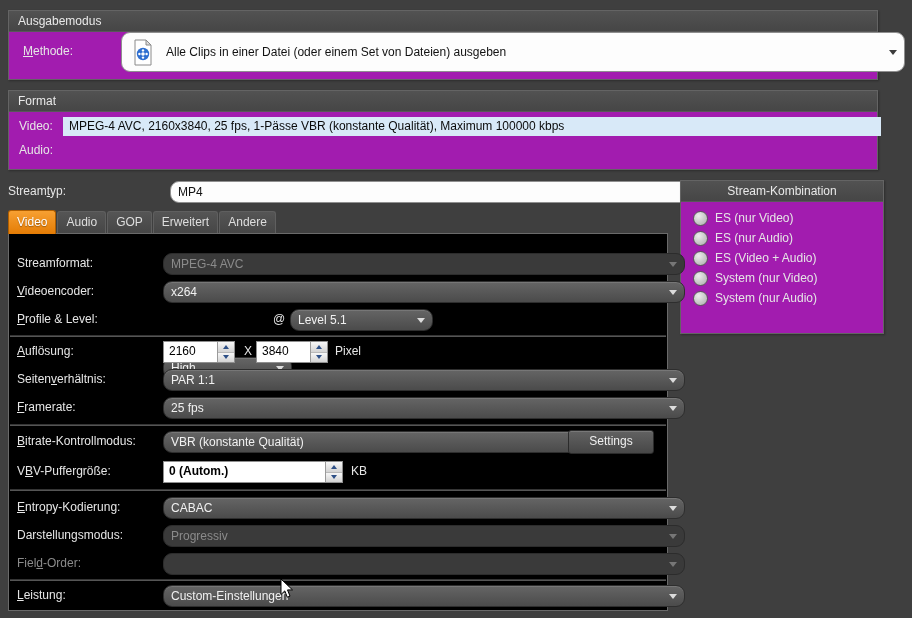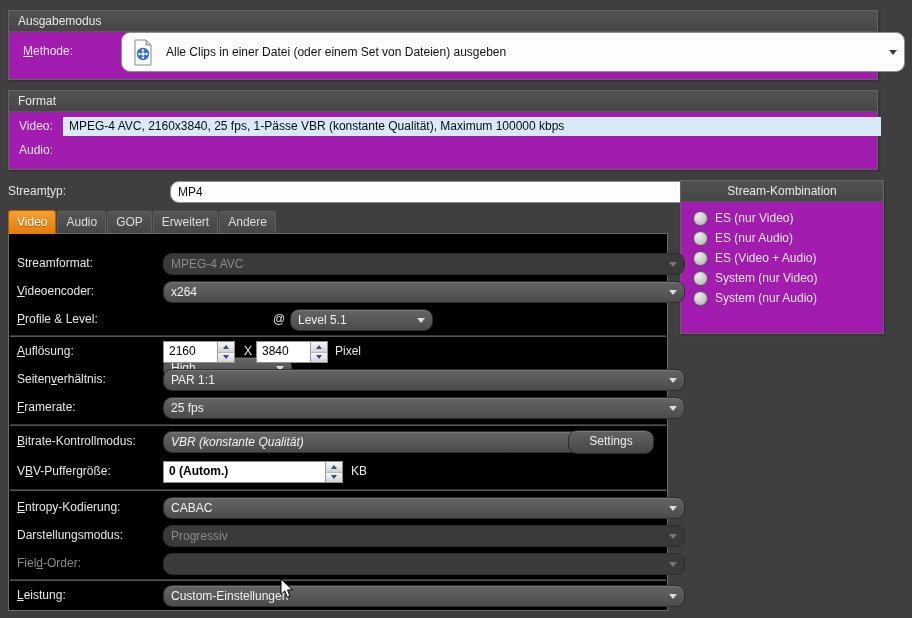--- a/index.html
+++ b/index.html
@@ -33,21 +33,21 @@
   .arr-up{display:block;width:0;height:0;border-left:3px solid transparent;border-right:3px solid transparent;border-bottom:4px solid #2d4f86}
   .arr-down{display:block;width:0;height:0;border-left:3px solid transparent;border-right:3px solid transparent;border-top:4px solid #2d4f86}
 
   .tabs{position:absolute;left:8px;top:211px;display:flex;align-items:flex-end;height:23px;z-index:2}
   .tab{height:21px;line-height:20px;padding:0 8px;background:linear-gradient(#555,#464646);border:1px solid #5f5f5f;border-bottom:none;border-radius:3px 3px 0 0;margin-right:1px;margin-bottom:1px;color:#dedede;cursor:default;white-space:nowrap}
   .tab.active{height:23px;margin-bottom:0;line-height:22px;background:linear-gradient(#f7a032,#e47c05);color:#fff;text-shadow:0 1px 1px rgba(0,0,0,.35);border-color:#b15f00}
 
   .panel{position:absolute;left:8px;top:233px;width:658px;height:376px;border:1px solid #6a6a6a;background:#000000;z-index:1}
   .sep{position:absolute;left:1px;right:1px;height:0;border-top:1px solid #353535;border-bottom:1px solid #555}
 
-  .button{position:absolute;background:linear-gradient(#626262,#474747);border:1px solid #2b2b2b;border-radius:9px;color:#efefef;text-align:center;line-height:20px;box-shadow:inset 0 1px 0 rgba(255,255,255,.15);cursor:default}
+  .button{position:absolute;background:linear-gradient(#626262,#474747);border:1px solid #2b2b2b;border-radius:3px;color:#efefef;text-align:center;line-height:20px;box-shadow:inset 0 1px 0 rgba(255,255,255,.15);cursor:default}
 
   .radio-option{position:absolute;display:flex;align-items:center;height:18px;cursor:default}
   .radio-dot{width:13px;height:13px;border-radius:50%;background:radial-gradient(circle at 35% 30%,#ececec,#ababab);border:1px solid #5a5a5a;margin-right:7px;position:relative;flex:none}
   .radio-option.selected .radio-dot::after{content:"";position:absolute;left:3px;top:3px;width:5px;height:5px;border-radius:50%;background:#101010}
   .radio-option.selected .radio-label{outline:1px dotted #b5b5b5;outline-offset:1px}
   .radio-label{color:#e6e6e6;white-space:nowrap}
 
   .cursor{position:absolute;z-index:50;pointer-events:none}
   u{text-decoration:underline}
 </style>
@@ -175,21 +175,21 @@
     </div>
 
     <div class="flabel" style="left:8px;top:163px;"><u>F</u>ramerate:</div>
     <div class="combo" style="left:154px;top:163px;width:491px;">
       <span class="combo-text">25 fps</span>
     </div>
 
     <div class="sep" style="top:190px;"></div>
 
     <div class="flabel" style="left:8px;top:197px;"><u>B</u>itrate-Kontrollmodus:</div>
-    <div class="combo" style="left:154px;top:197px;width:398px;font-style:italic;">
+    <div class="combo" style="left:154px;top:197px;width:398px;">
       <span class="combo-text">VBR (konstante Qualität)</span>
     </div>
     <div class="button" style="left:559px;top:196px;width:84px;height:22px;">Settings</div>
 
     <div class="flabel" style="left:8px;top:227px;">V<u>B</u>V-Puffergröße:</div>
     <div class="spinbox" style="left:154px;top:227px;width:178px;font-weight:bold;">
       <span class="val">0 (Autom.)</span>
       <span class="btns">
         <span class="b">
             <i class="arr-up"></i>

